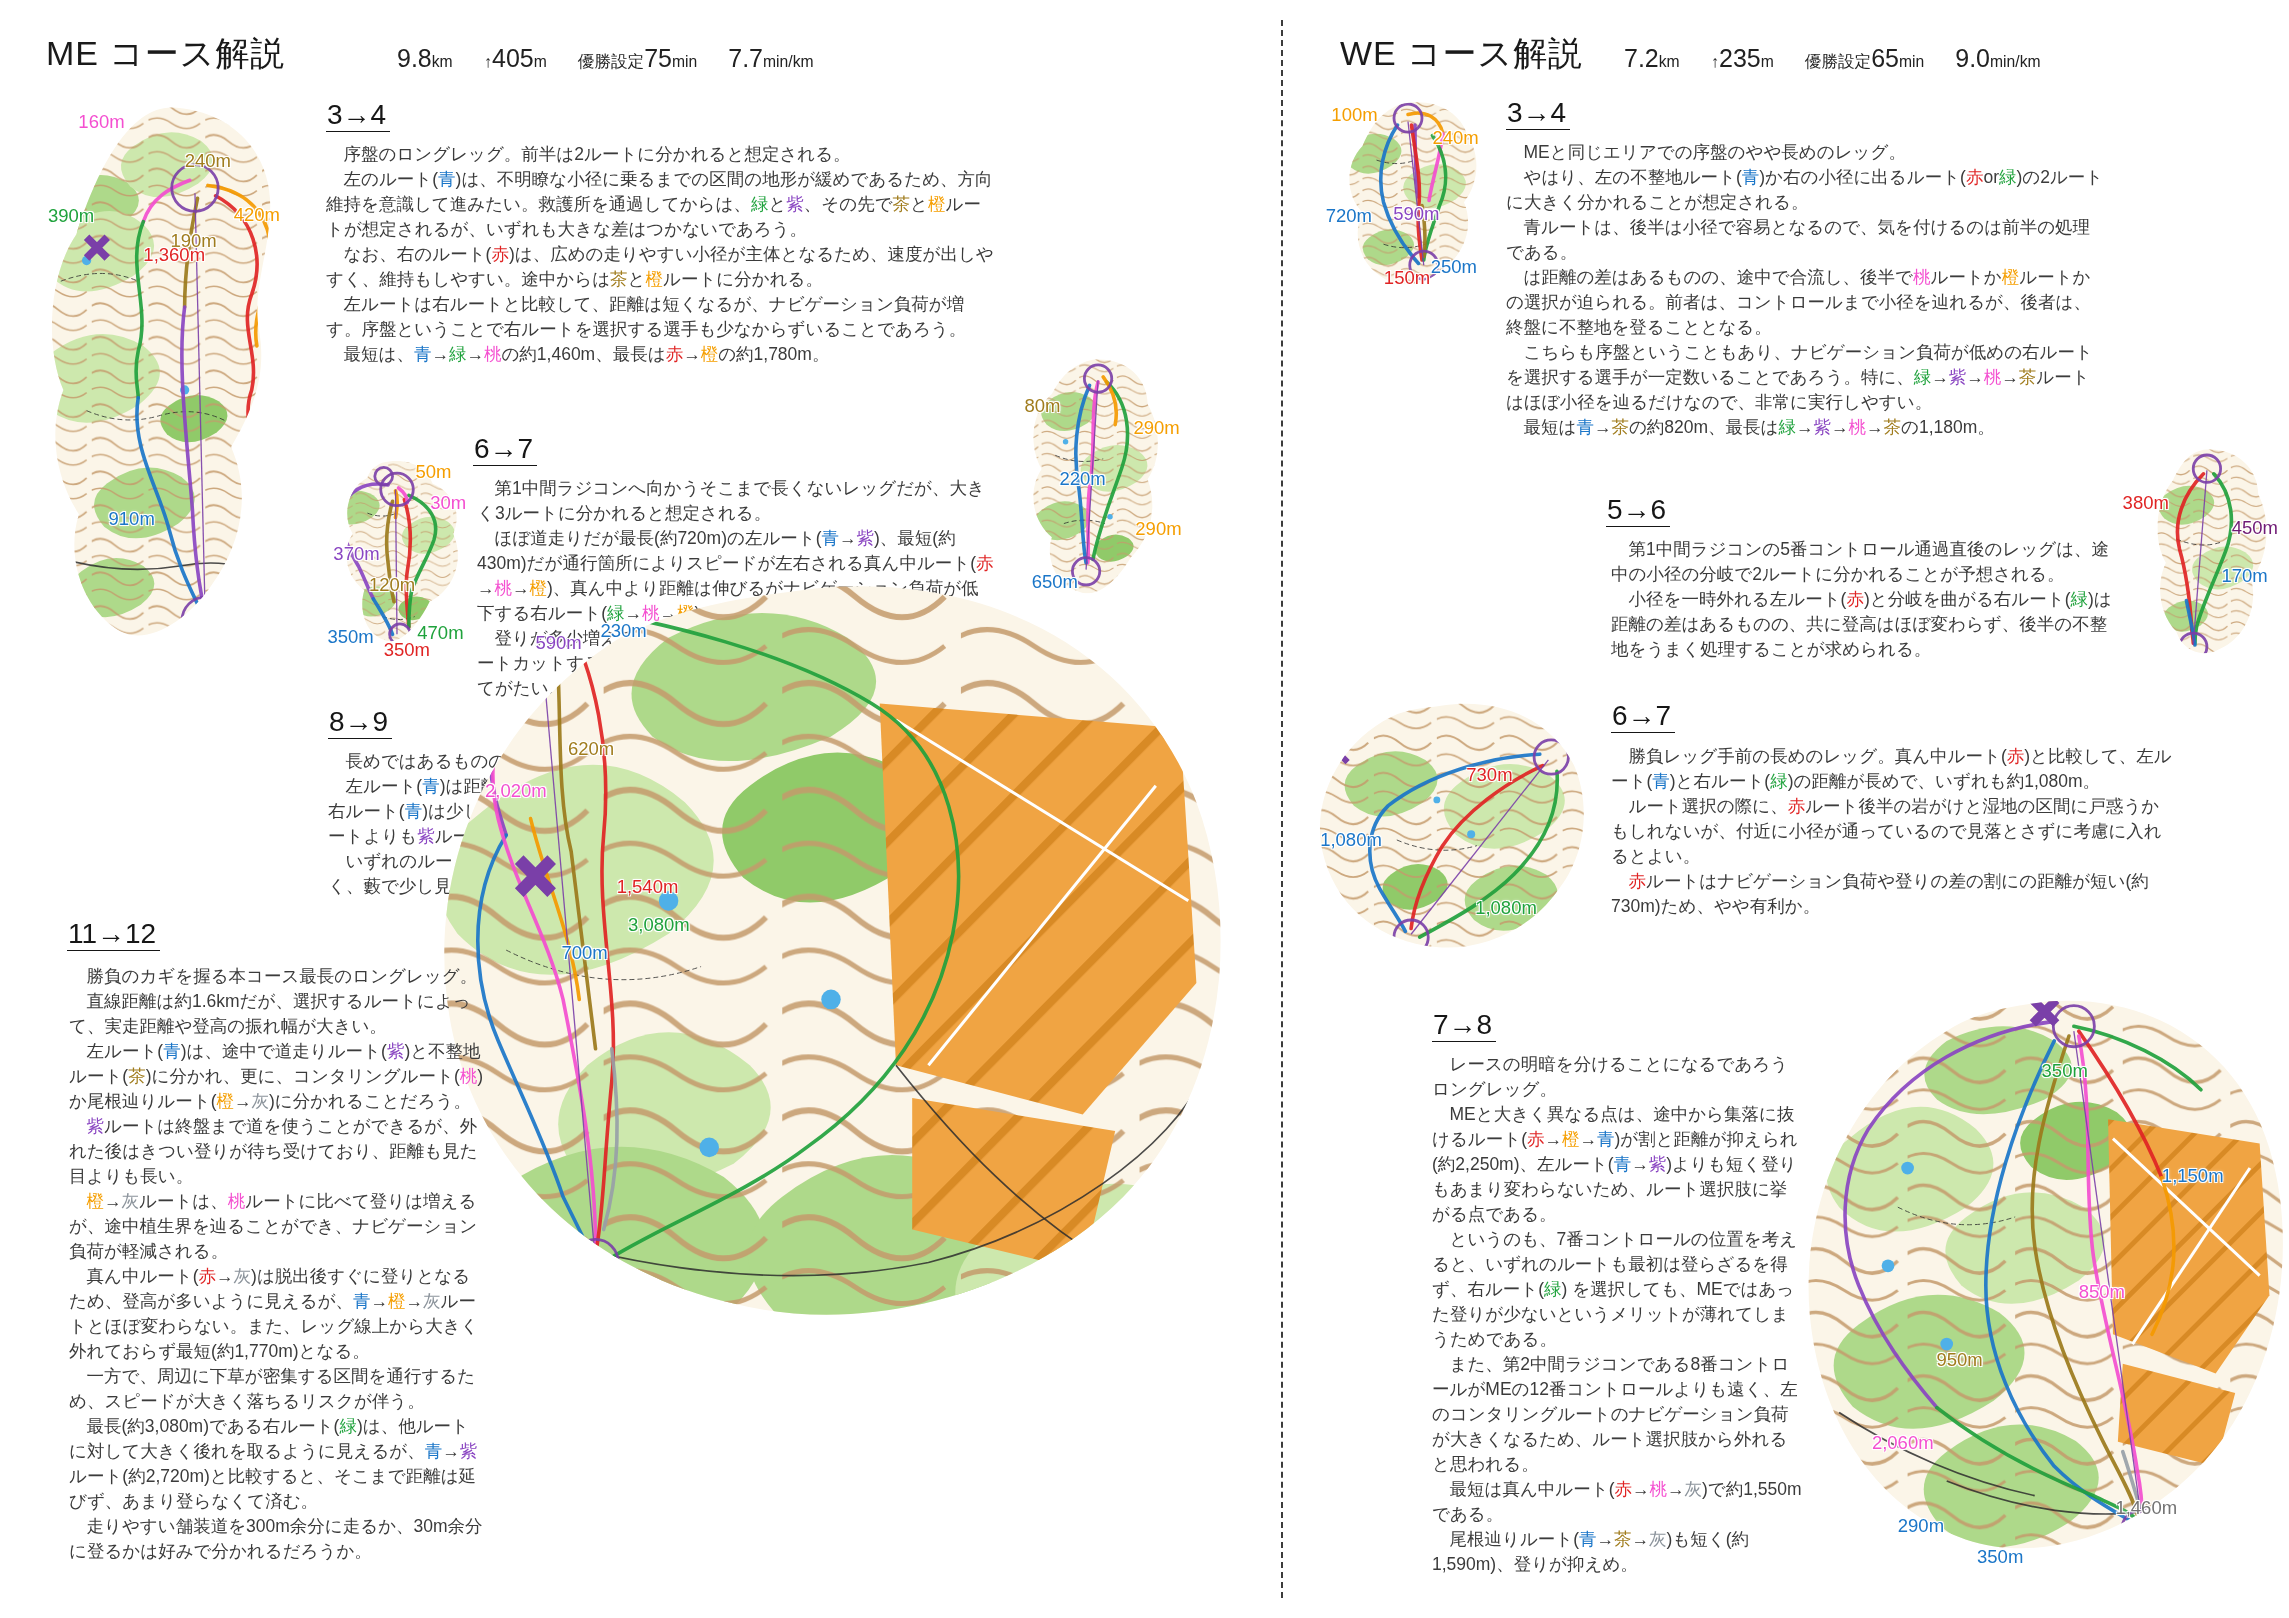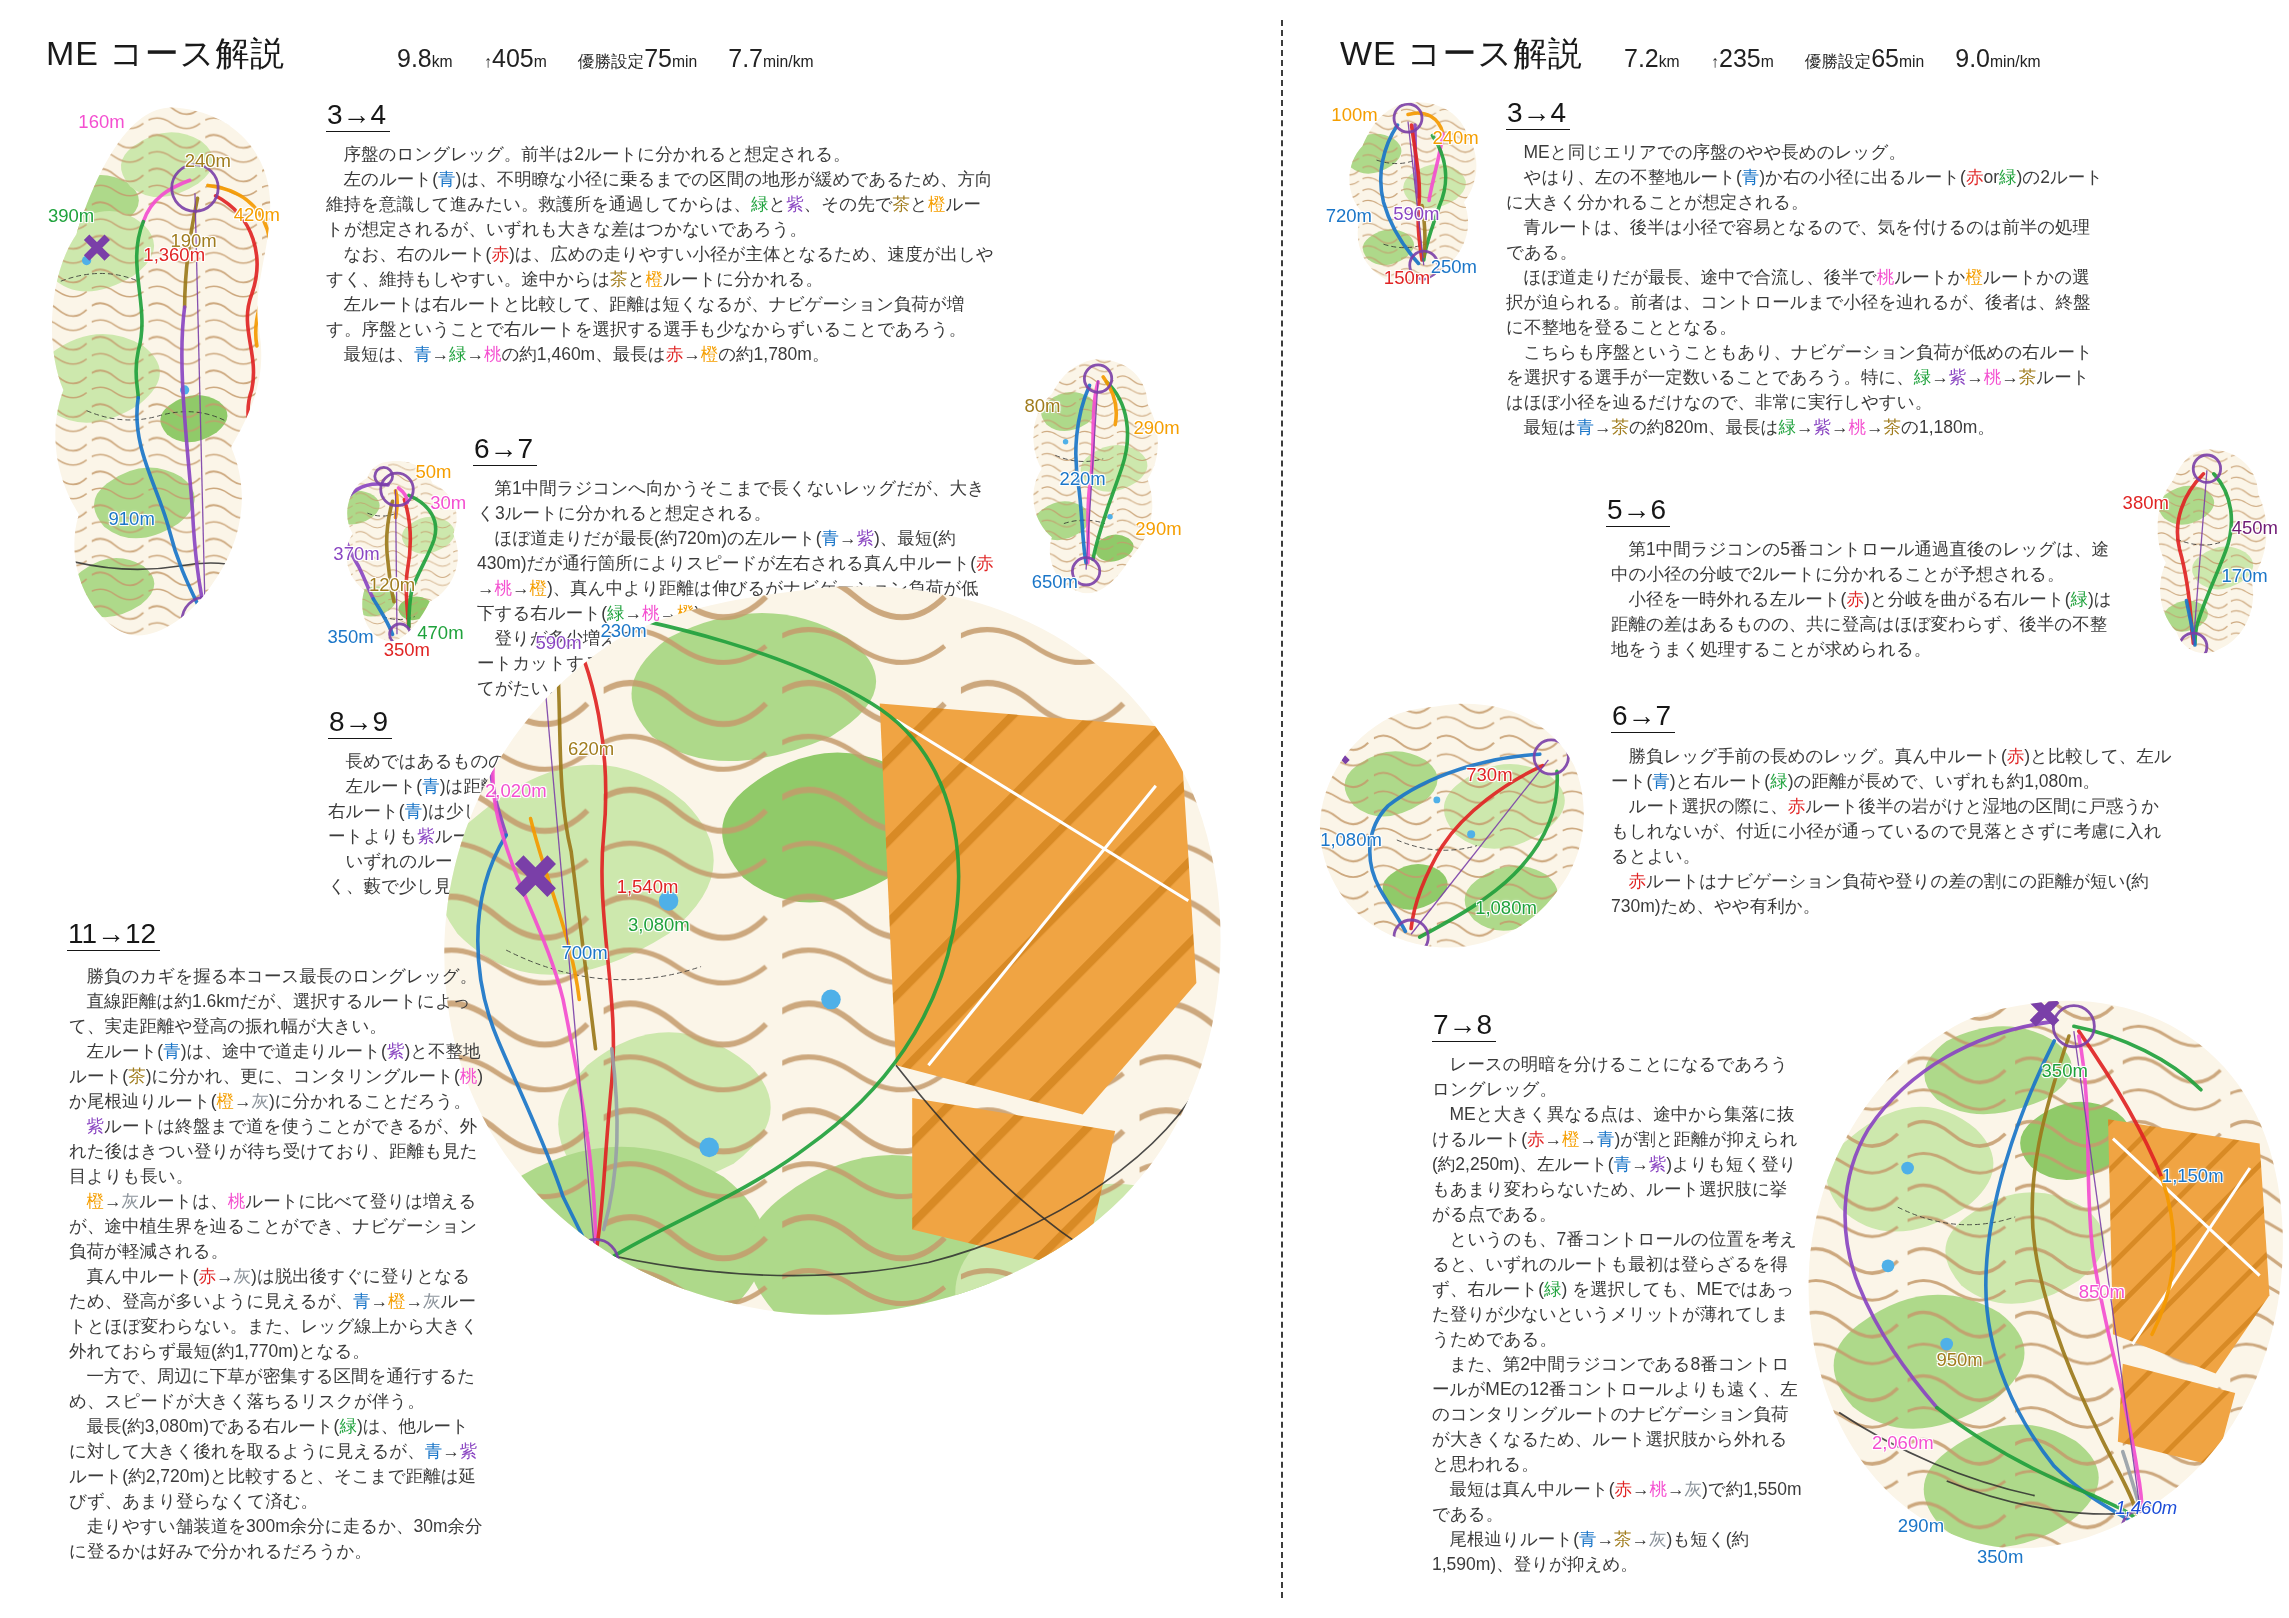--- a/index.html
+++ b/index.html
@@ -333,21 +333,21 @@
     </div>
 </div>
 
 <div class="abs" style="left:1506px;top:98px">
   <span class="sec-h">3→4</span>
 </div>
 <div class="abs sec-t" style="left:1506px;top:140px;width:598px">
     <p><span>　MEと同じエリアでの序盤のやや長めのレッグ。</span></p>
     <p><span>　やはり、左の不整地ルート(</span><span style="color: rgb(27, 118, 200);">青</span><span>)か右の小径に出るルート(</span><span style="color: rgb(224, 36, 36);">赤</span><span>or</span><span style="color: rgb(31, 162, 60);">緑</span><span>)の2ルートに大きく分かれることが想定される。</span></p>
     <p><span>　青ルートは、後半は小径で容易となるので、気を付けるのは前半の処理である。</span></p>
-    <p><span>　ほぼ道走りだが最長、途中で合流し、後半で</span><span style="color: rgb(244, 79, 208);">桃</span><span>ルートか</span><span style="color: rgb(245, 158, 0);">橙</span><span>ルートかの選択が迫られる。前者は、コントロールまで小径を辿れるが、後者は、終盤に不整地を登ることとなる。</span></p>
+    <p><span>　は距離の差はあるものの、途中で合流し、後半で</span><span style="color: rgb(244, 79, 208);">桃</span><span>ルートか</span><span style="color: rgb(245, 158, 0);">橙</span><span>ルートかの選択が迫られる。前者は、コントロールまで小径を辿れるが、後者は、終盤に不整地を登ることとなる。</span></p>
     <p><span>　こちらも序盤ということもあり、ナビゲーション負荷が低めの右ルートを選択する選手が一定数いることであろう。特に、</span><span style="color: rgb(31, 162, 60);">緑</span><span>→</span><span style="color: rgb(138, 70, 194);">紫</span><span>→</span><span style="color: rgb(244, 79, 208);">桃</span><span>→</span><span style="color: rgb(160, 124, 29);">茶</span><span>ルートはほぼ小径を辿るだけなので、非常に実行しやすい。</span></p>
     <p><span>　最短は</span><span style="color: rgb(27, 118, 200);">青</span><span>→</span><span style="color: rgb(160, 124, 29);">茶</span><span>の約820m、最長は</span><span style="color: rgb(31, 162, 60);">緑</span><span>→</span><span style="color: rgb(138, 70, 194);">紫</span><span>→</span><span style="color: rgb(244, 79, 208);">桃</span><span>→</span><span style="color: rgb(160, 124, 29);">茶</span><span>の1,180m。</span></p>
   </div>
 
 <div class="map" style="left:2118px;top:443px;width:171px;height:226px">
   <svg viewBox="0 0 100 132" preserveAspectRatio="none">
     <clipPath id="cp6">
         <path d="M50 4 C68 2 82 14 82 30 C90 46 88 66 78 80 C82 96 74 114 60 120 C50 126 38 122 34 110 C24 100 22 82 28 70 C20 56 22 34 32 22 C38 10 42 6 50 4 Z"></path>
       </clipPath>
     <g clip-path="url(#cp6)">
@@ -470,21 +470,21 @@
         <use href="#xmk" class="xm" transform="translate(50,4) scale(0.6)"></use>
       </g>
     </g>
   </svg>
   <div class="lbl-layer">
       <span class="maplabel" style="left: 49.4%; top: 11.7%; color: rgb(31, 162, 60);">350m</span>
       <span class="maplabel" style="left: 74%; top: 29.9%; color: rgb(27, 118, 200);">1,150m</span>
       <span class="maplabel" style="left: 57%; top: 50.1%; color: rgb(244, 79, 208);">850m</span>
       <span class="maplabel" style="left: 27.9%; top: 61.9%; color: rgb(160, 124, 29);">950m</span>
       <span class="maplabel" style="left: 14.7%; top: 76.3%; color: rgb(244, 79, 208);">2,060m</span>
-      <span class="maplabel" style="left: 64.5%; top: 87.5%; color: #1d4ed8; font-style: italic;">1,460m</span>
+      <span class="maplabel" style="left: 64.5%; top: 87.5%; color: #737373;">1,460m</span>
       <span class="maplabel" style="left: 20%; top: 90.7%; color: rgb(27, 118, 200);">290m</span>
       <span class="maplabel" style="left: 36.2%; top: 96%; color: rgb(27, 118, 200);">350m</span>
     </div>
 </div>
 
 <div class="abs" style="left:1432px;top:1010px">
   <span class="sec-h">7→8</span>
 </div>
 <div class="abs sec-t" style="left:1432px;top:1052px;width:371px">
     <p><span>　レースの明暗を分けることになるであろうロングレッグ。</span></p>

